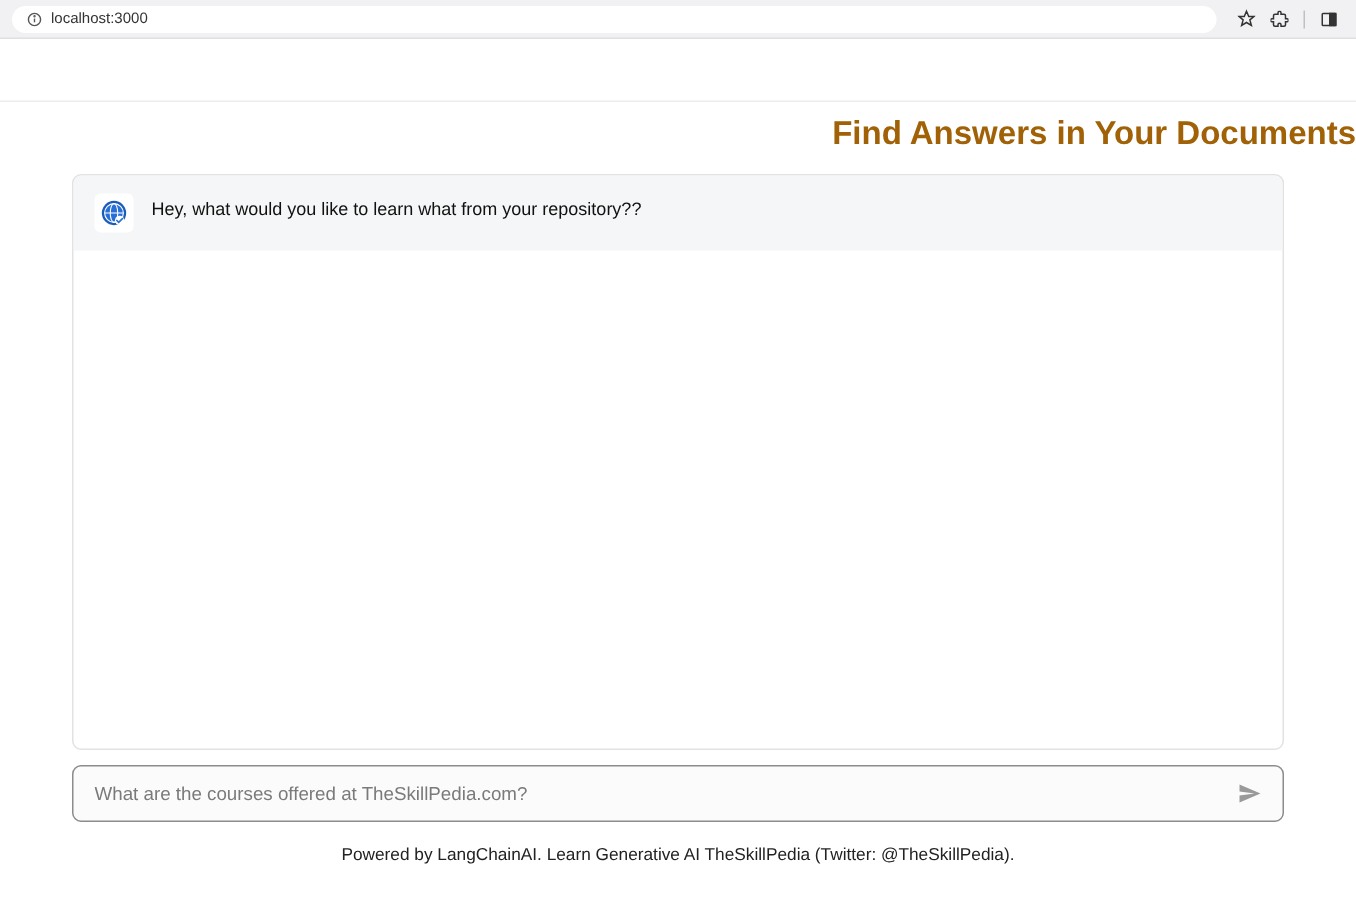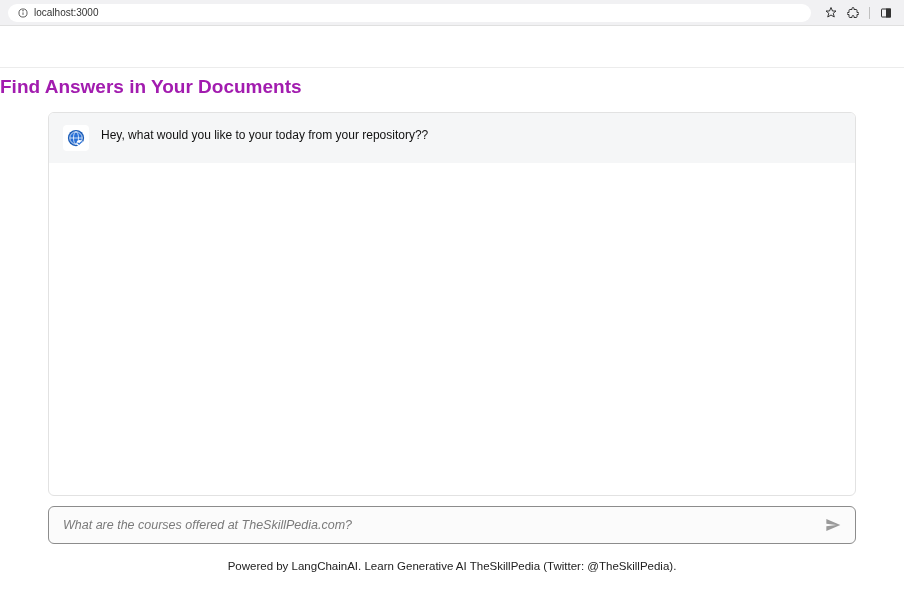--- a/index.html
+++ b/index.html
@@ -62,24 +62,24 @@
       width: 1px;
       height: 12px;
       background: #c0c0c0;
     }
     .toolbar-strip {
       height: 42px;
       background: #ffffff;
       border-bottom: 1px solid #ececec;
     }
     .page-title {
-      text-align: left;
-      font-size: 19px;
+      text-align: right;
+      font-size: 22px;
       font-weight: 700;
-      color: #a21caf;
+      color: #a16207;
       margin-top: 8px;
       margin-bottom: 14px;
     }
     .chat-container {
       margin: 0 48px;
       border: 1px solid #e2e2e2;
       border-radius: 6px;
       height: 384px;
       background: #ffffff;
       overflow: hidden;
@@ -121,21 +121,20 @@
       padding: 0 14px;
       gap: 10px;
     }
     .input-field {
       flex: 1;
       border: none;
       outline: none;
       background: transparent;
       font-size: 12.5px;
       color: #333;
-      font-style: italic;
     }
     .input-field::placeholder {
       color: #7a7a7a;
     }
     .send-btn {
       background: none;
       border: none;
       cursor: pointer;
       padding: 0;
       color: #9a9a9a;
@@ -194,21 +193,21 @@
       <svg viewBox="0 0 32 32">
         <circle cx="16" cy="16" r="13" fill="#1a5cb8"></circle>
         <circle cx="16" cy="16" r="10" fill="#2970d6"></circle>
         <ellipse cx="16" cy="16" rx="4" ry="10" fill="none" stroke="#ffffff" stroke-width="1.2"></ellipse>
         <circle cx="16" cy="16" r="10" fill="none" stroke="#ffffff" stroke-width="1.2"></circle>
         <line x1="6" y1="16" x2="26" y2="16" stroke="#ffffff" stroke-width="1.2"></line>
         <circle cx="22" cy="24" r="5" fill="#ffffff"></circle>
         <path d="M19 24 l2 2 l4 -4" fill="none" stroke="#2970d6" stroke-width="1.8" stroke-linecap="round"></path>
       </svg>
     </div>
-    <div class="message-text">Hey, what would you like to your today from your repository??</div>
+    <div class="message-text">Hey, what would you like to learn what from your repository??</div>
   </div>
 </div>
 
 <div class="input-row">
   <input type="text" class="input-field" placeholder="What are the courses offered at TheSkillPedia.com?" style="">
   <button class="send-btn">
     <svg viewBox="0 0 24 24" width="16" height="16" fill="#9a9a9a">
       <path d="M2 21l21-9L2 3v7l15 2-15 2v7z"></path>
     </svg>
   </button>

